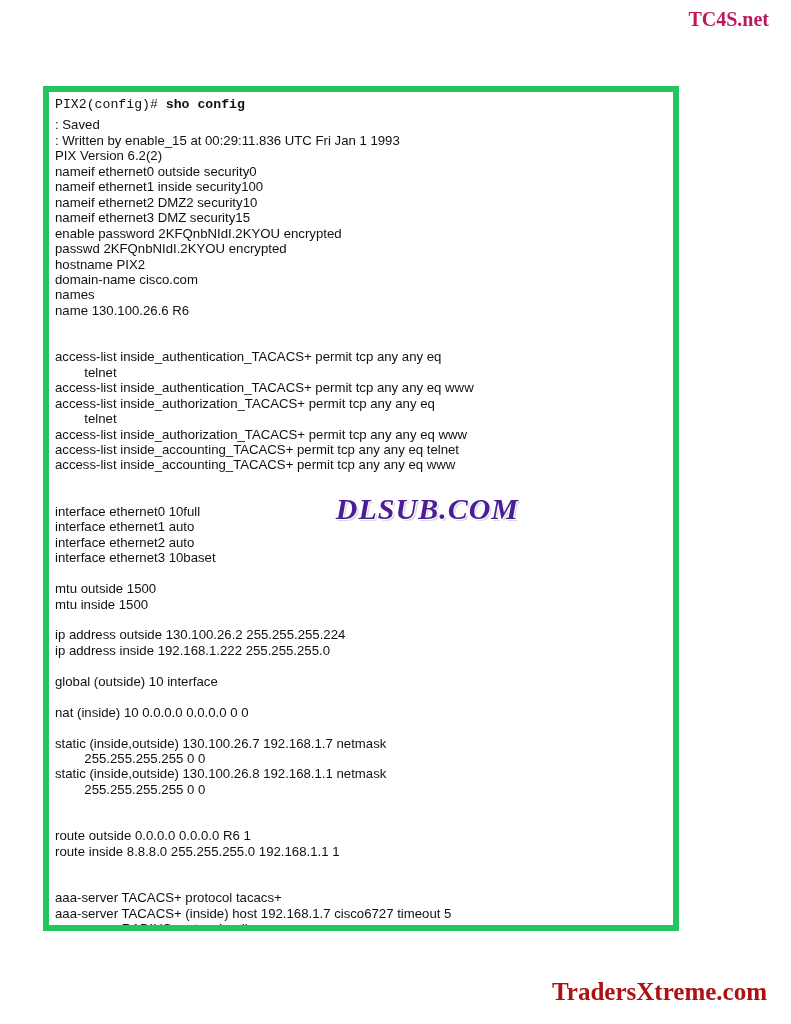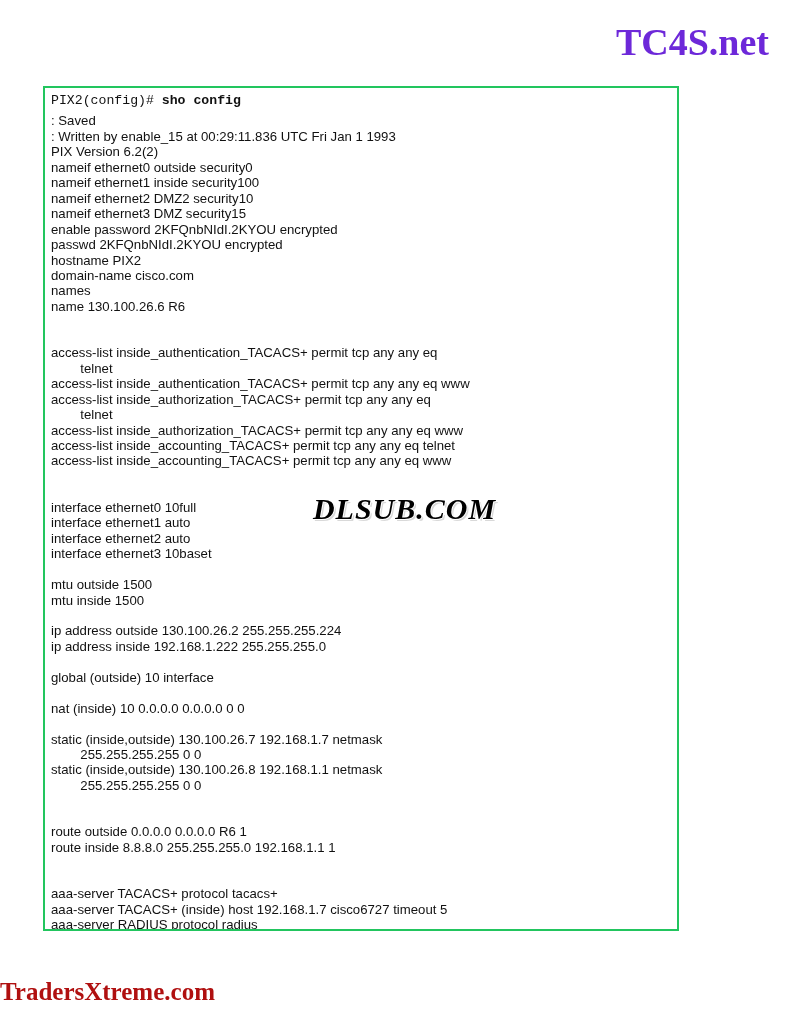--- a/index.html
+++ b/index.html
@@ -14,26 +14,26 @@
     font-family: "Liberation Serif", serif;
     overflow: hidden;
   }
   .page {
     position: relative;
     width: 791px;
     height: 1024px;
   }
   .watermark-tc4s {
     position: absolute;
-    top: 20px;
+    top: 8px;
     right: 22px;
     font-family: "Liberation Serif", serif;
-    font-size: 38px;
+    font-size: 20px;
     font-weight: bold;
-    color: #6d28d9;
+    color: #be185d;
     letter-spacing: 0px;
     white-space: nowrap;
   }
   .intro {
     position: absolute;
     left: 113px;
     top: 40px;
     width: 540px;
     font-family: "Liberation Mono", monospace;
     font-size: 13.5px;
@@ -41,21 +41,21 @@
     line-height: 18px;
     color: #000000;
     letter-spacing: 0.2px;
   }
   .config-box {
     position: absolute;
     left: 43px;
     top: 86px;
     width: 636px;
     height: 845px;
-    border: 2px solid #22c55e;
+    border: 6px solid #22c55e;
     background: #ffffff;
     box-sizing: border-box;
     overflow: hidden;
   }
   .config-pre {
     margin: 0;
     padding: 5px 6px 0 6px;
     font-family: Liberation Sans, sans-serif;
     font-size: 13.2px;
     line-height: 15.45px;
@@ -79,36 +79,37 @@
     left: 288px;
     top: 489px;
     width: 229px;
     height: 38px;
     border: 2px solid #ffffff;
     background: transparent;
     font-family: "Liberation Serif", serif;
     font-size: 30px;
     font-weight: bold;
     font-style: italic;
-    color: #000000;
-    text-align: center;
+    color: #4c1d95;
+    text-align: right;
     line-height: 36px;
     letter-spacing: 1px;
     text-shadow:
        1px 0 0 #ffffff, -1px 0 0 #ffffff,
        0 1px 0 #ffffff, 0 -1px 0 #ffffff,
        2px 2px 0 rgba(0,0,0,0.15);
     box-shadow: 0 0 0 2px #ffffff;
     white-space: nowrap;
   }
   .watermark-traders {
     position: absolute;
     left: 0;
     right: 24px;
     bottom: 18px;
+    text-align: right;
     font-family: "Liberation Serif", serif;
     font-size: 25px;
     font-weight: bold;
     color: #b01010;
     white-space: nowrap;
   }
 </style>
 </head>
 <body>
 

